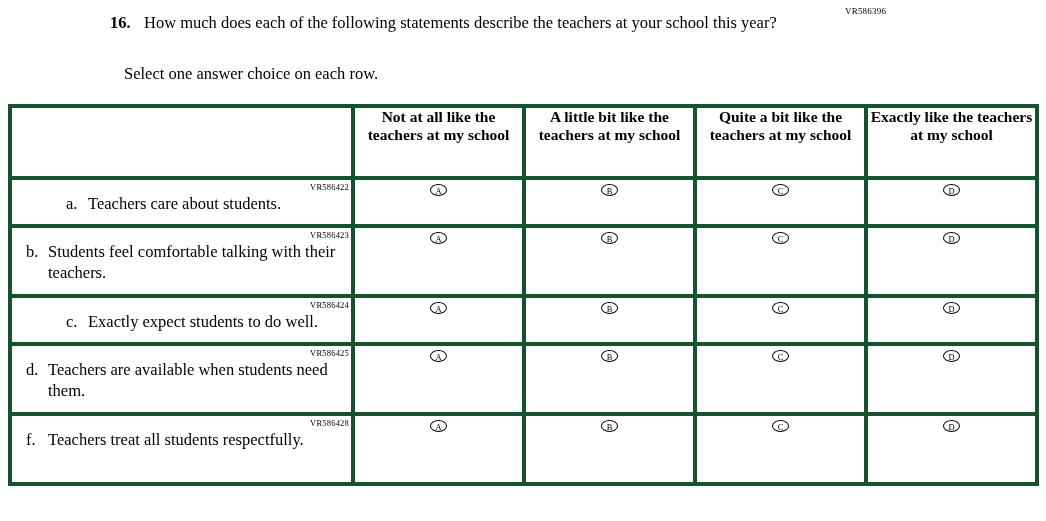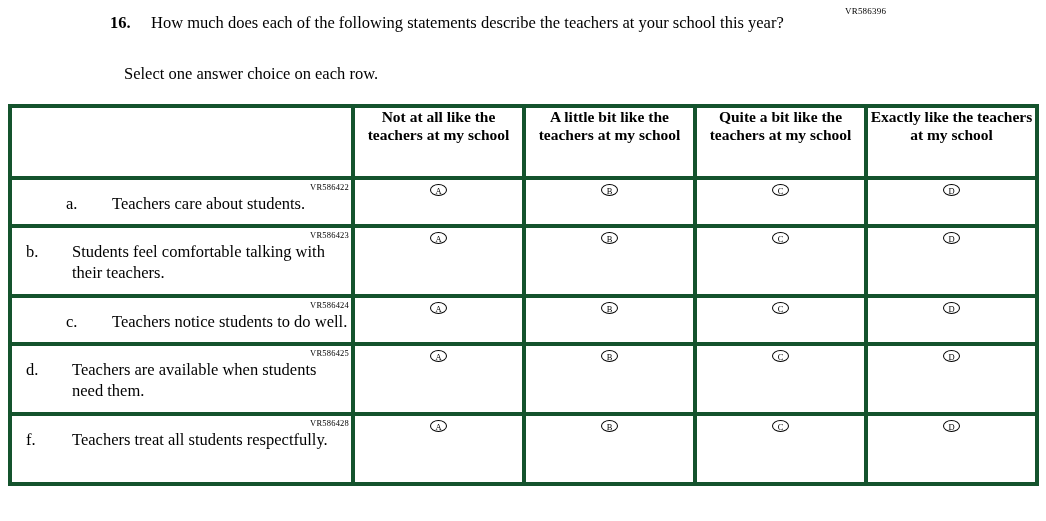--- a/index.html
+++ b/index.html
@@ -39,21 +39,20 @@
     letter-spacing: 0.2px;
   }
 
   .q-row {
     position: absolute;
     left: 110px;
     top: 12px;
     width: 760px;
     display: flex;
     align-items: center;
-    gap: 7px;
   }
   .q-num {
     font-weight: bold;
     font-size: 16.5px;
     line-height: 21px;
     width: 34px;
     flex: 0 0 34px;
   }
   .q-text {
     font-weight: normal;
@@ -117,21 +116,20 @@
     font-size: 16.5px;
     line-height: 21px;
     padding-left: 14px;
   }
   .stem-letter {
     flex: 0 0 22px;
     width: 22px;
   }
   .stem-text {
     flex: 1 1 auto;
-    margin-left: 24px;
   }
 
   .bubble-cell {
     text-align: center;
     vertical-align: middle;
   }
   .bubble {
     display: inline-block;
     width: 17px;
     height: 12px;
@@ -211,21 +209,21 @@
         <td class="bubble-cell"><span class="bubble">B</span></td>
         <td class="bubble-cell"><span class="bubble">C</span></td>
         <td class="bubble-cell"><span class="bubble">D</span></td>
       </tr>
 
       <tr class="r-h-small">
         <td class="stem-cell">
           <div class="stem-code">VR586424</div>
           <div class="stem-body">
             <span class="stem-letter">c.</span>
-            <span class="stem-text">Teachers notice students to do well.</span>
+            <span class="stem-text">Exactly expect students to do well.</span>
           </div>
         </td>
         <td class="bubble-cell"><span class="bubble">A</span></td>
         <td class="bubble-cell"><span class="bubble">B</span></td>
         <td class="bubble-cell"><span class="bubble">C</span></td>
         <td class="bubble-cell"><span class="bubble">D</span></td>
       </tr>
 
       <tr class="r-h-big">
         <td class="stem-cell">

